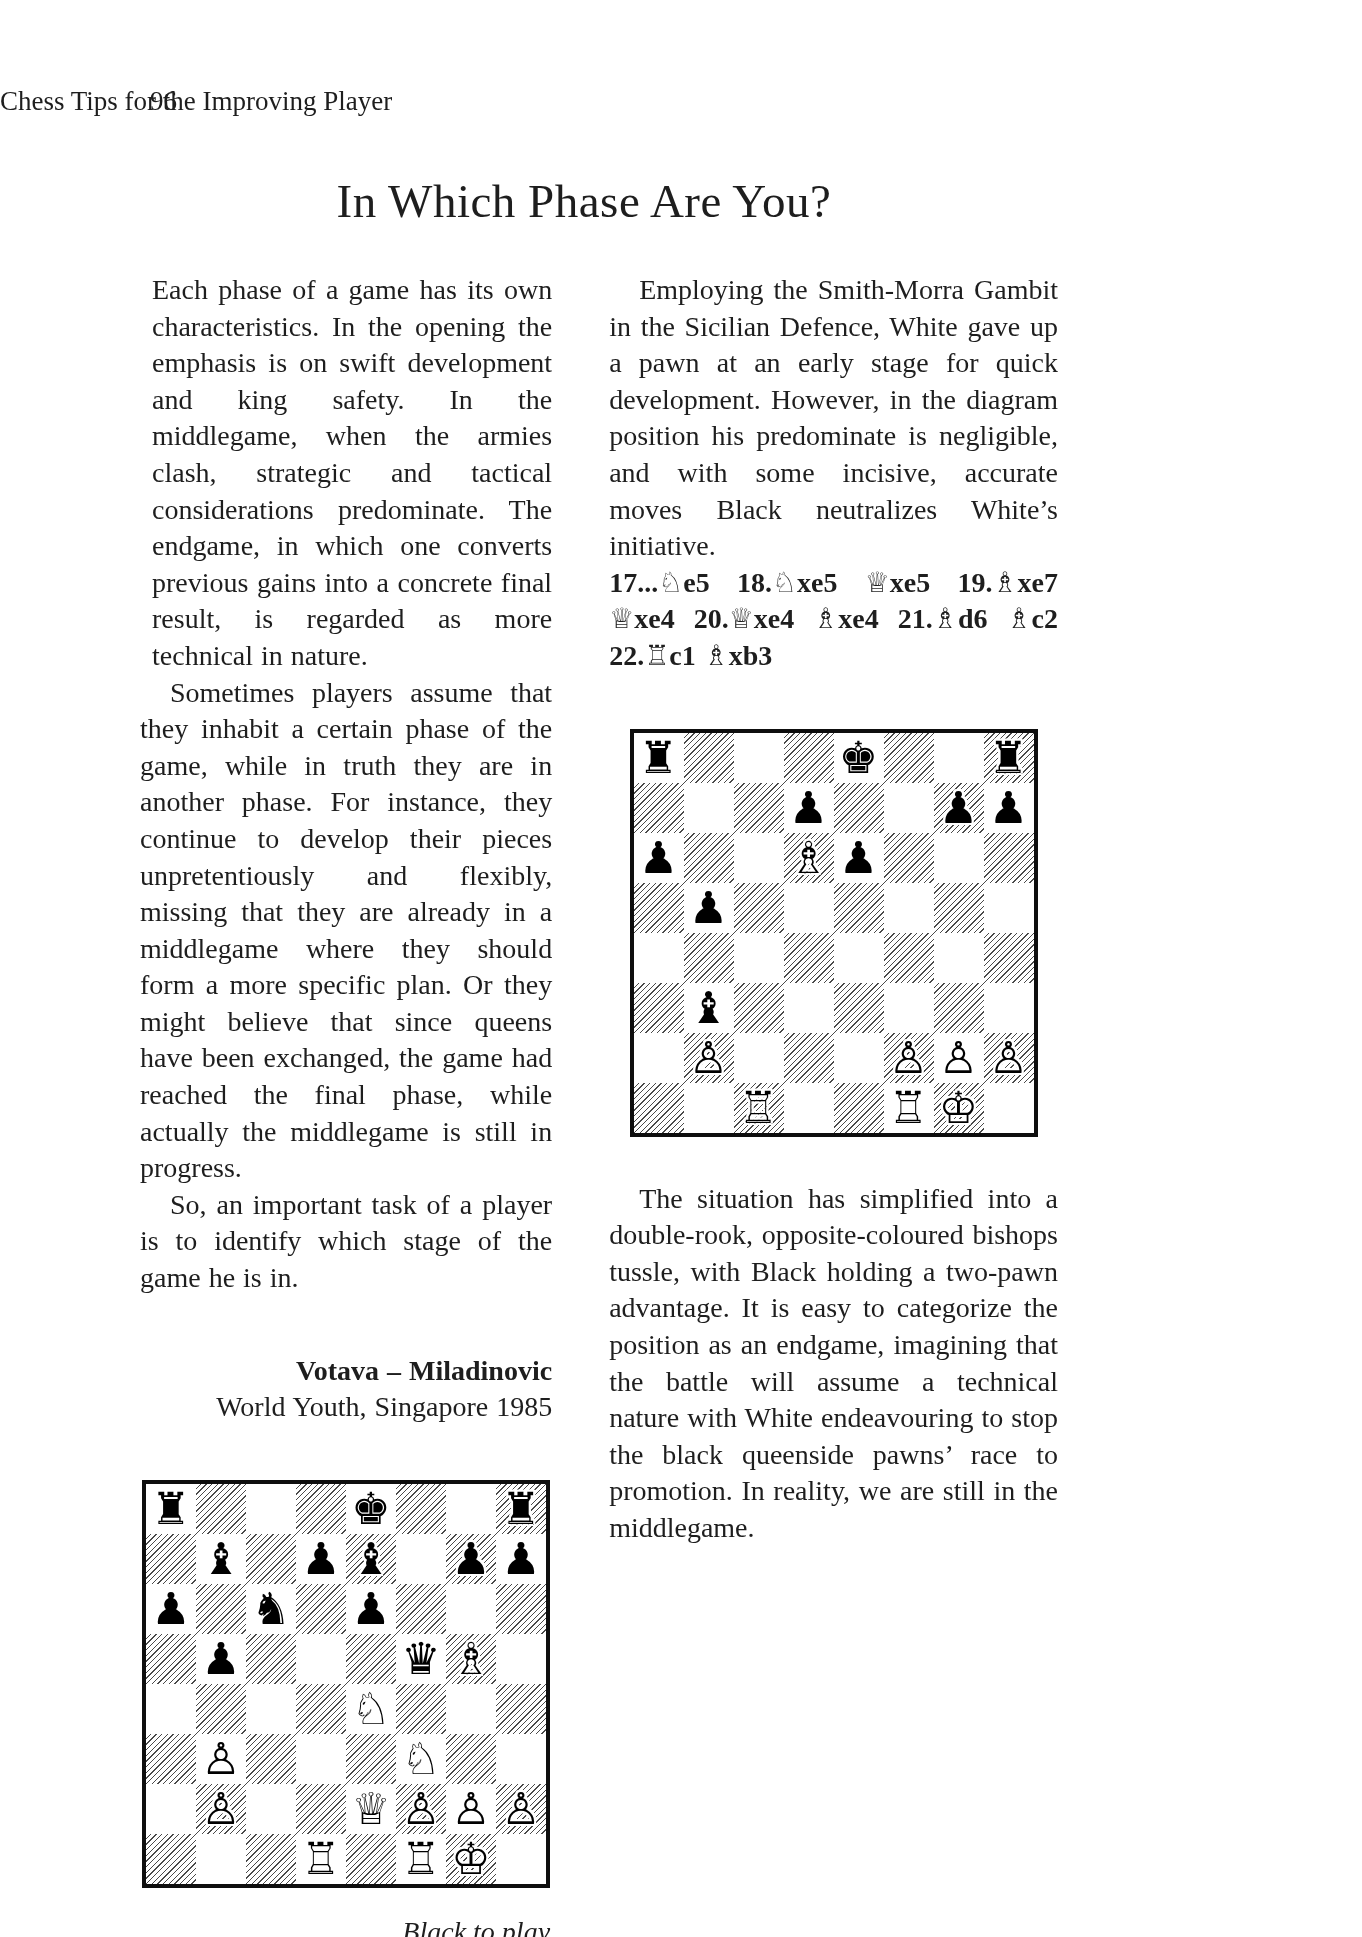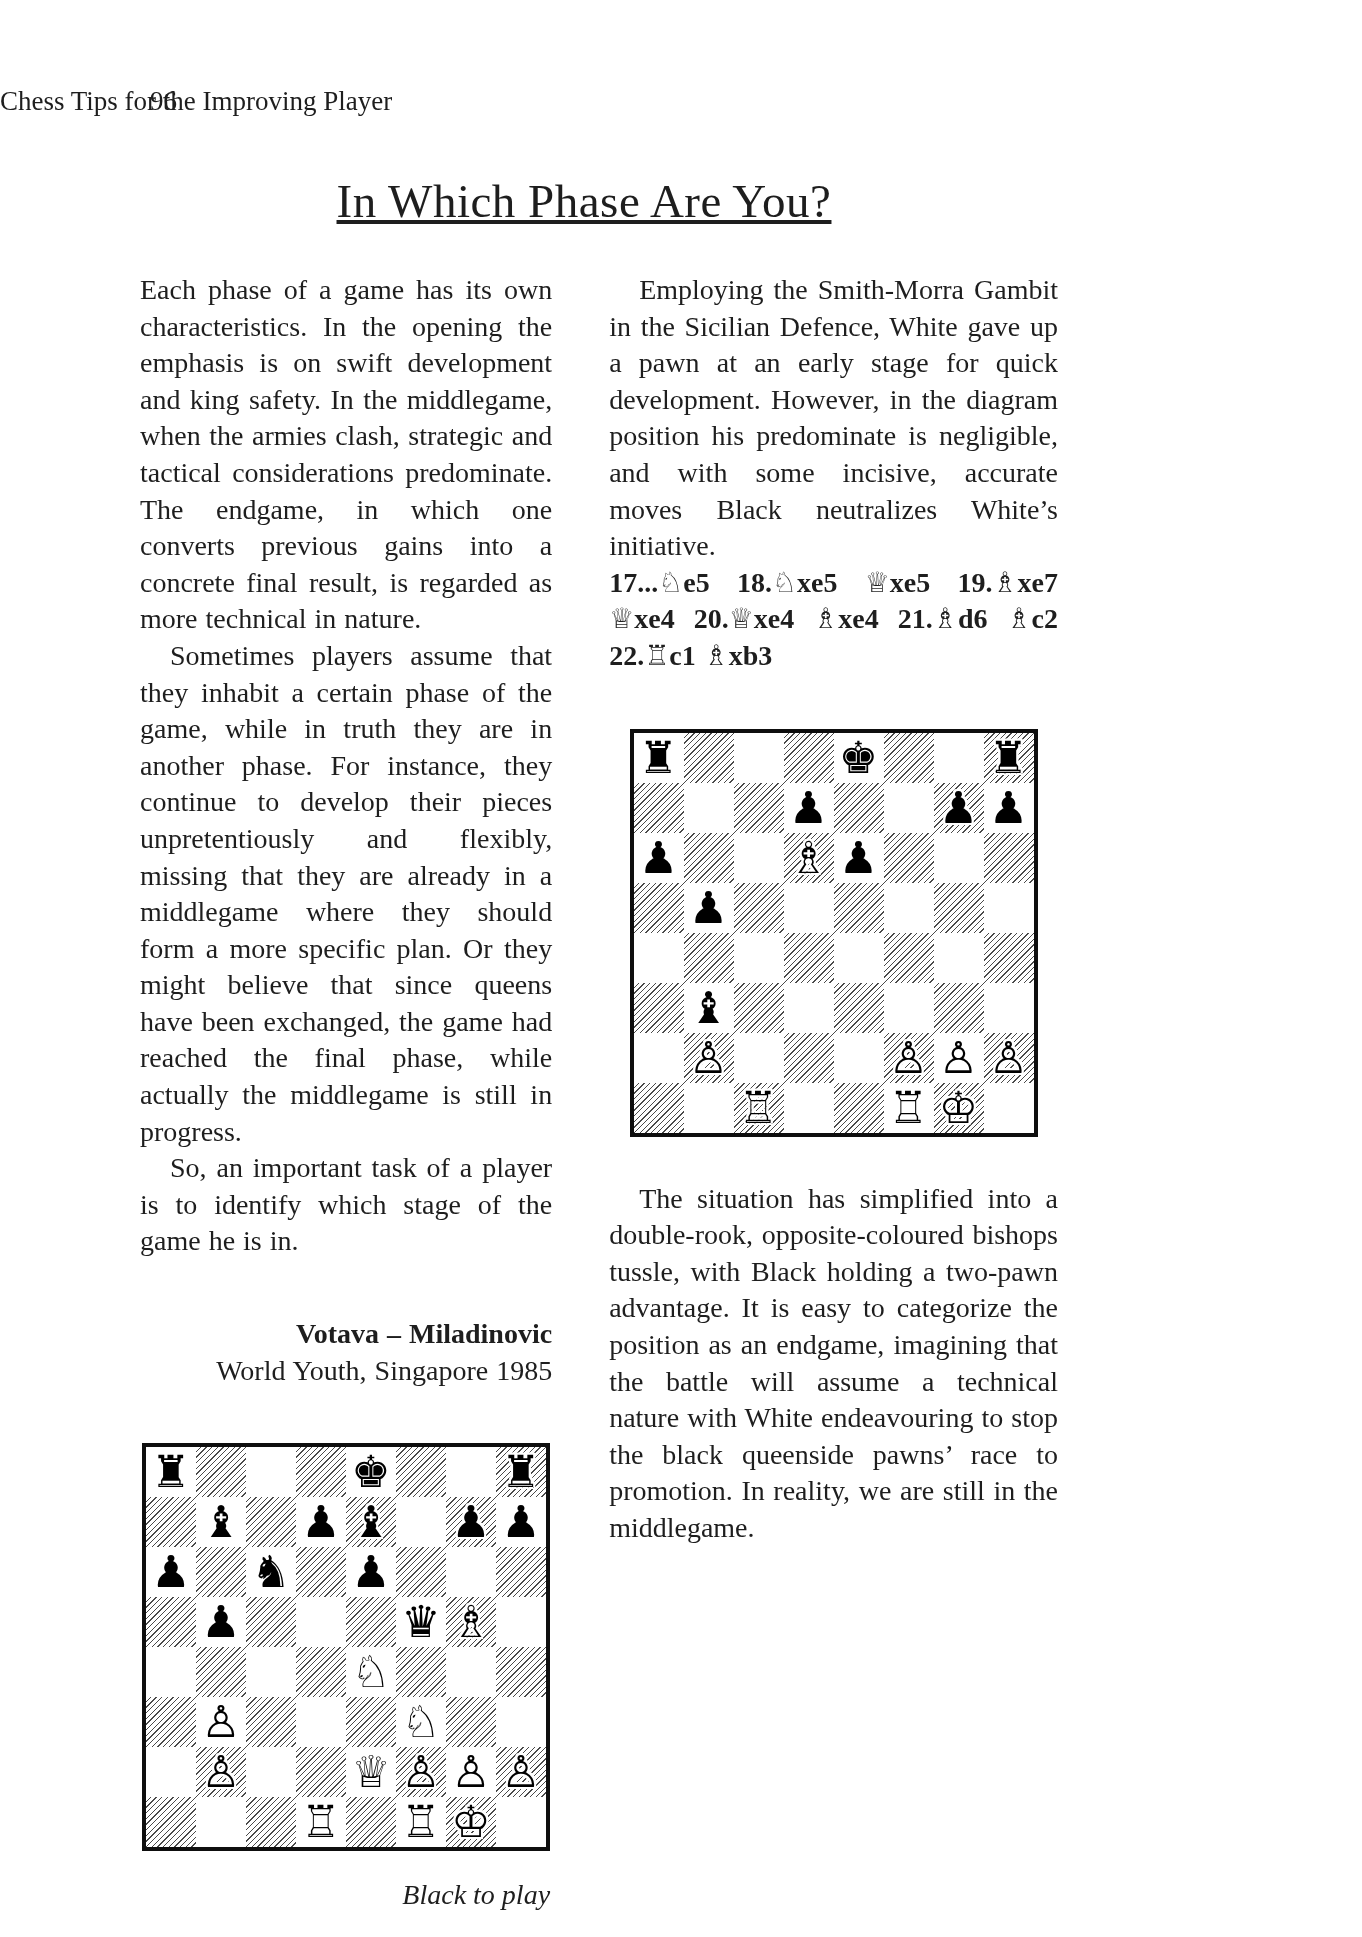--- a/index.html
+++ b/index.html
@@ -14,26 +14,25 @@
   }
   header{position:relative;margin-top:86px;height:34px;}
   .pageno{position:absolute;left:150px;top:0;font-size:27px;}
   .runhead{display:block;text-align:left;font-size:27px;}
   h1.title{
     margin:54px 0 0 0;
     text-align:center;
     font-size:47px;
     font-weight:400;
     letter-spacing:0.5px;
-    text-decoration:underline;
   }
   .cols{display:flex;margin-top:44px;padding:0 110px 0 140px;}
   .col{font-size:28px;line-height:36.6px;}
   .col p{margin:0;text-align:justify;text-indent:30px;word-spacing:1px;}
-  .col p.noindent{text-indent:0;}
+  .col p.noindent{text-indent:0;margin-left:12px;}
   .col.left{width:505px;}
   .col.right{width:550px;margin-left:57px;}
   .moves{font-weight:700;text-indent:0 !important;}
   .gamehead{margin-top:56px;}
   .gamehead p{text-indent:0;text-align:right;}
   .players{font-weight:700;}
   figure.diagram{margin:54px auto 0 auto;width:408px;}
   .col.right figure.diagram{margin:54px auto 44px auto;}
   .board{
     width:400px;height:400px;

